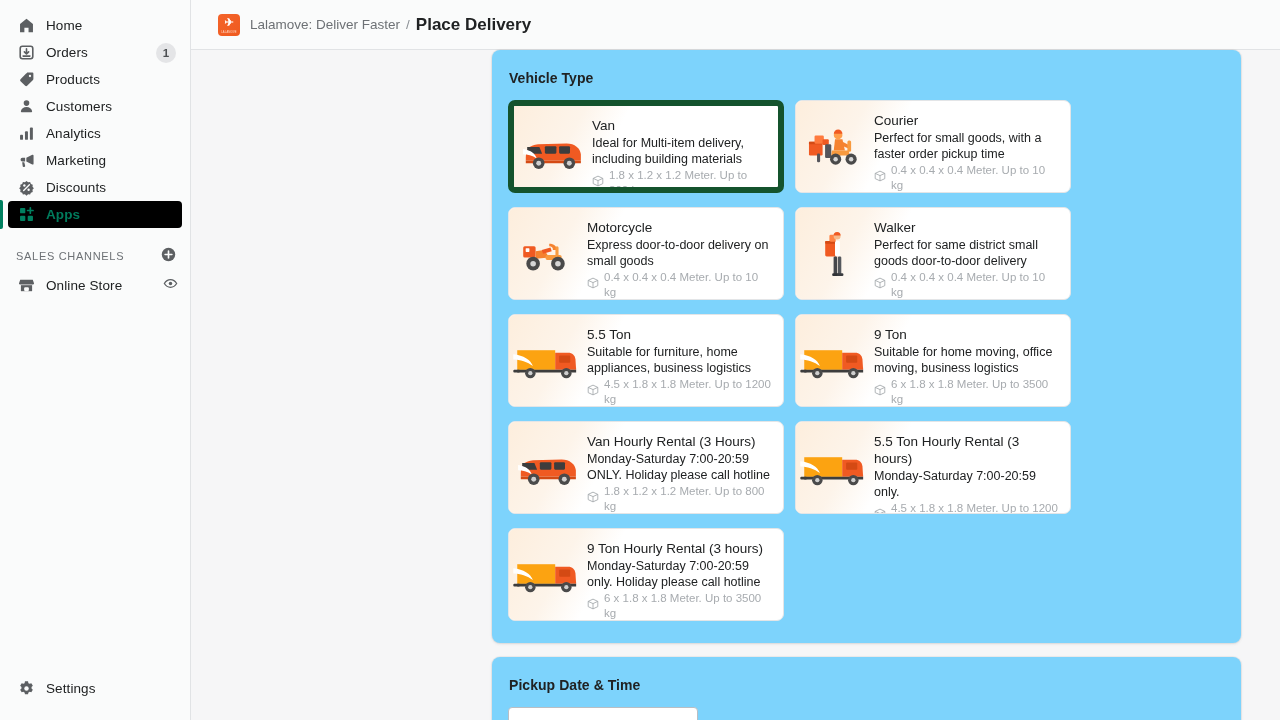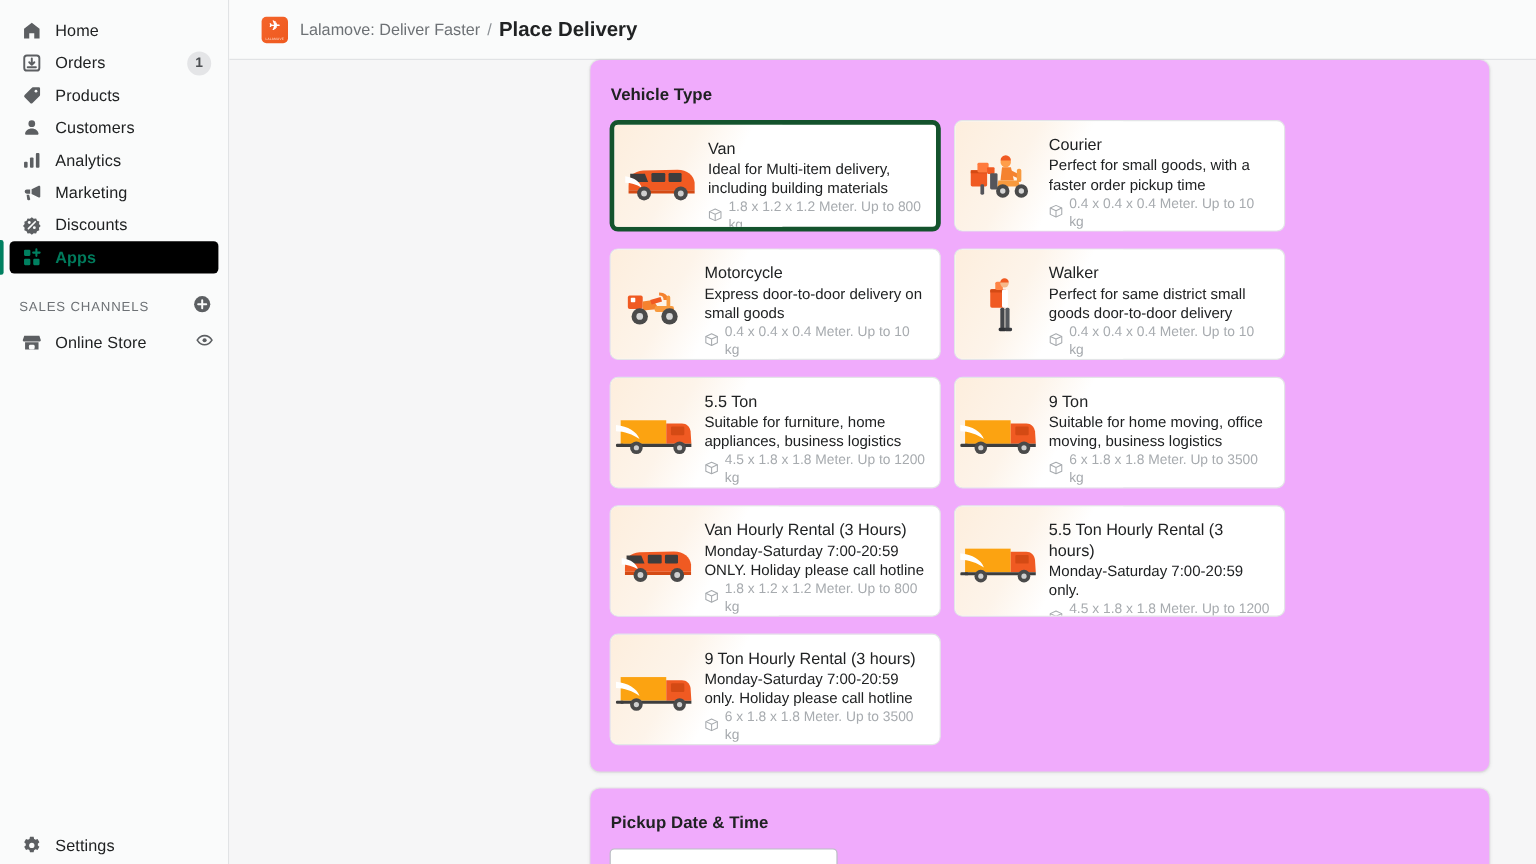--- a/index.html
+++ b/index.html
@@ -57,21 +57,21 @@
     display: flex; align-items: center;
     margin: 18px 14px 6px 16px;
     height: 20px;
   }
   .section-head .t {
     font-size: 11px; letter-spacing: .7px; color: #6d7175; font-weight: 400;
   }
   .section-head .plus { margin-left: auto; }
   .store-eye { margin-left: auto; margin-right: 4px; }
   .sidebar-bottom {
-    position: absolute; left: 0; bottom: 2px; width: 100%;
+    position: absolute; left: 0; bottom: 18px; width: 100%;
   }
 
   
   .main { flex: 1; height: 720px; position: relative; background: #f6f6f7; overflow: hidden; }
   .topbar {
     height: 50px; background: #fafbfb;
     border-bottom: 1px solid #e1e3e5;
     display: flex; align-items: center;
     padding-left: 27px;
   }
@@ -89,21 +89,21 @@
   }
   .crumb-app { font-size: 13.5px; color: #6d7175; }
   .crumb-sep { font-size: 13.5px; color: #8c9196; margin: 0 6px; }
   .crumb-cur { font-size: 17px; color: #202223; font-weight: 600; }
 
   .canvas {
     height: 670px; overflow: hidden; padding-top: 0;
   }
   .card-panel {
     position: absolute; left: 301px; width: 749px;
-    background: #f0abfc; border-radius: 8px;
+    background: #7dd3fc; border-radius: 8px;
     box-shadow: 0 0 0 1px rgba(63,63,68,.05), 0 1px 3px rgba(63,63,68,.12);
   }
   #vehicle-panel { top: 50px; padding: 20px 16px 22px 16px; }
   #pickup-panel { top: 657px; padding: 20px 16px 22px 16px; height: 130px; }
 
   .panel-title {
     font-size: 14px; font-weight: 600; color: #202223;
     margin: 0 0 14px 1px; letter-spacing: .05px;
   }
 
@@ -117,21 +117,21 @@
     position: relative;
     display: flex; align-items: flex-start;
     height: 93px;
     background: #fff;
     border: 1px solid #e3e5e7;
     border-radius: 7px;
     overflow: hidden;
     cursor: pointer;
   }
   .veh-card.selected {
-    border: 4px solid #14532d;
+    border: 6px solid #14532d;
   }
   .veh-card::before {
     content: ""; position: absolute; left: 0; top: 0;
     width: 140px; height: 93px;
     background: linear-gradient(118deg,#fdeedd 0%,#fdf4ea 38%,#ffffff 62%,#ffffff 100%);
     pointer-events: none;
   }
   .veh-art {
     position: relative; z-index: 2;
     width: 78px; flex: 0 0 78px; height: 93px;

